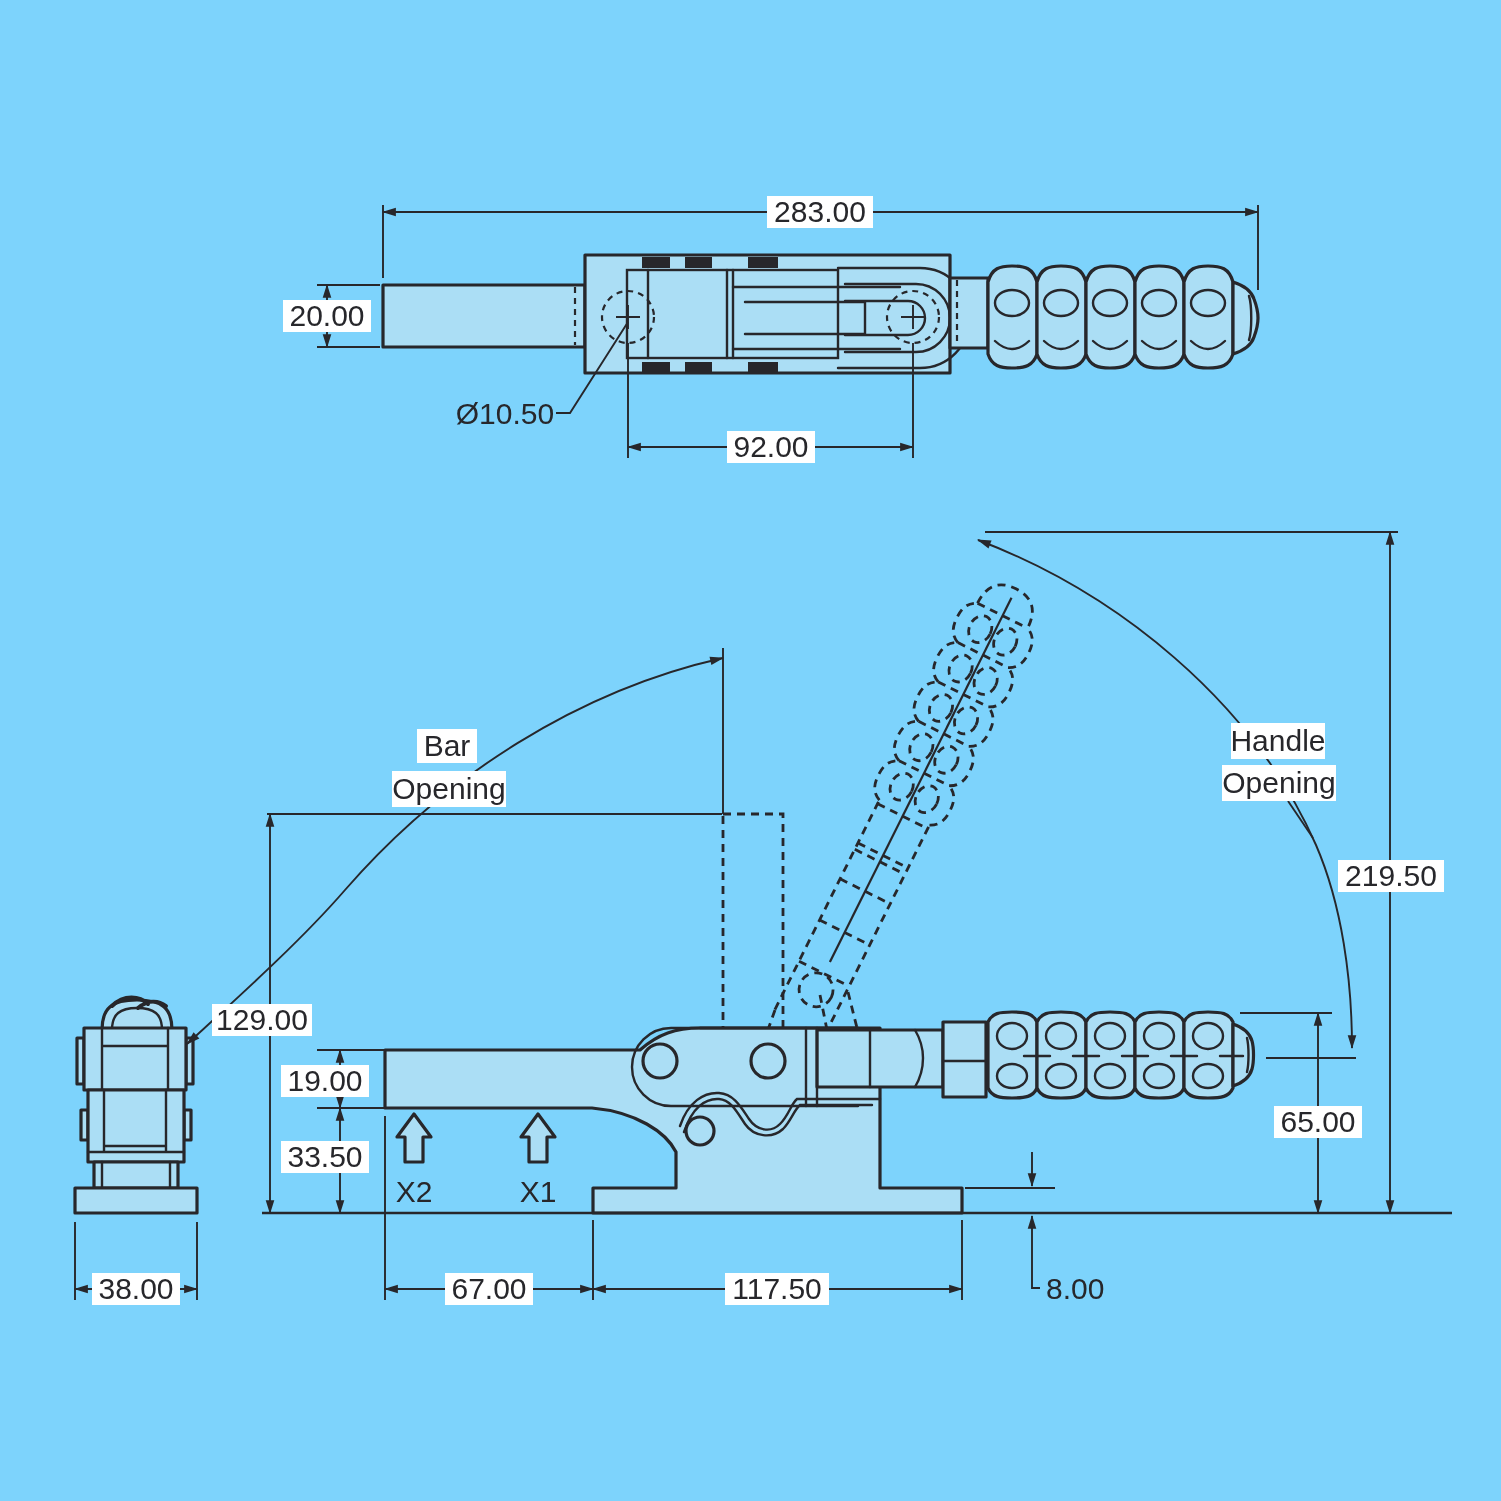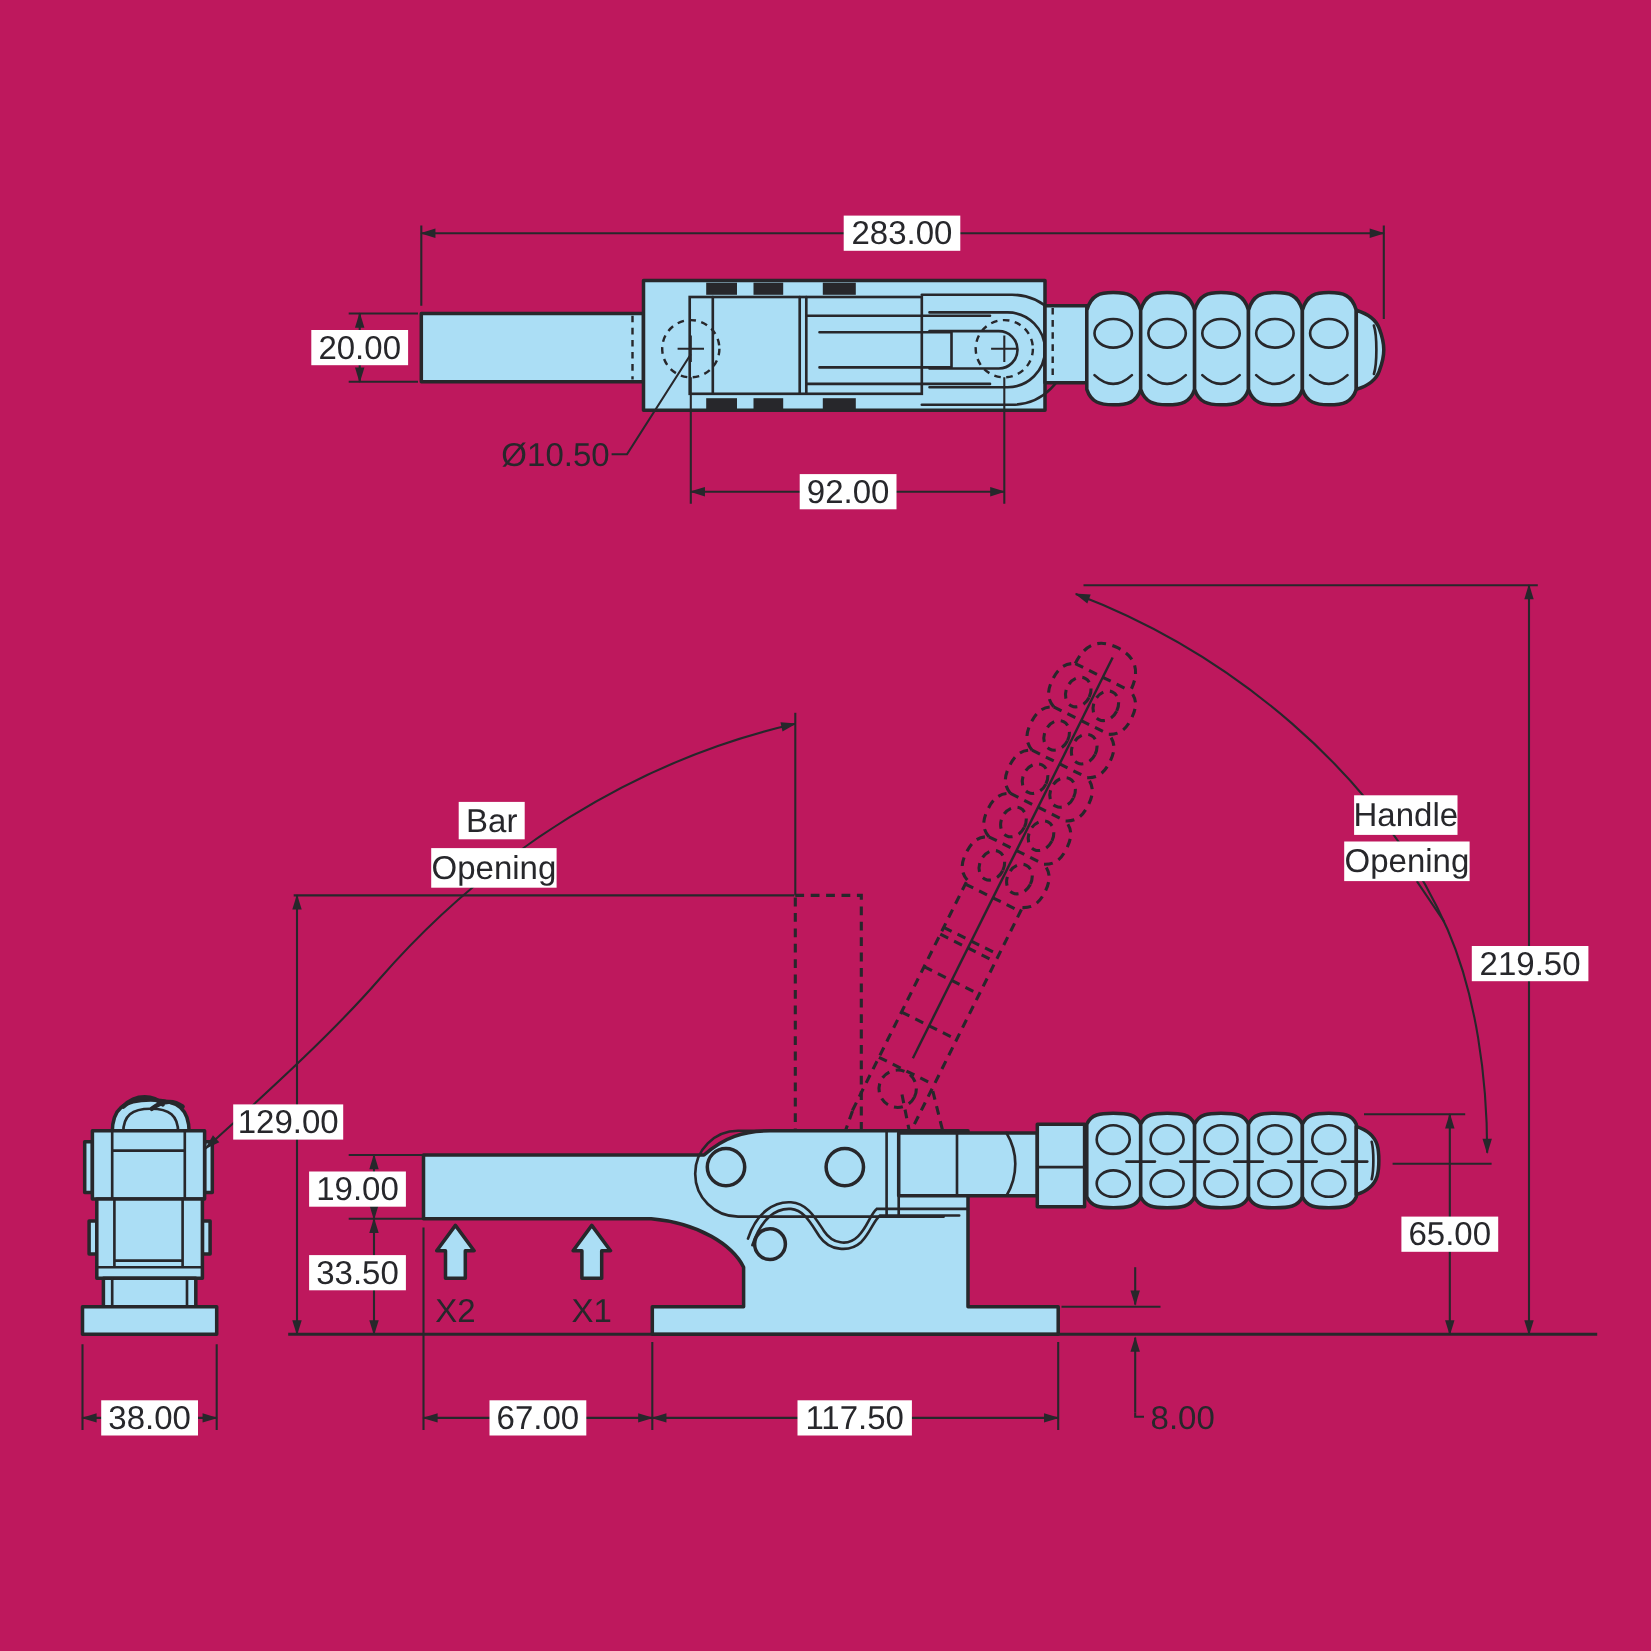--- a/index.html
+++ b/index.html
@@ -1,16 +1,16 @@
 <!DOCTYPE html>
 <html><head>
 <meta charset="utf-8">
 <style>
   html,body { margin:0; padding:0; background:#ffffff; }
-  .stage { width:1501px; height:1501px; position:relative; background:#be185d; }
+  .stage { width:1501px; height:1501px; position:relative; background:#7dd3fc; }
   svg { display:block; font-family:"Liberation Sans", sans-serif; }
   .part   { fill:#ABDEF5; stroke:#27272B; stroke-width:3.2; stroke-linejoin:round; stroke-linecap:round; }
   .detail { fill:none; stroke:#27272B; stroke-width:2.4; stroke-linecap:round; }
   .thin   { fill:none; stroke:#27272B; stroke-width:1.9; }
   .dark   { fill:#27272B; stroke:none; }
   .hid    { fill:none; stroke:#27272B; stroke-width:2.2; stroke-dasharray:6 5; }
   .ph     { fill:none; stroke:#27272B; stroke-width:2.8; stroke-dasharray:8 6; stroke-linecap:butt; }
   .cl     { fill:none; stroke:#27272B; stroke-width:2.2; }
   .dim    { fill:none; stroke:#27272B; stroke-width:1.9; }
   .datum  { fill:none; stroke:#27272B; stroke-width:2.6; }

